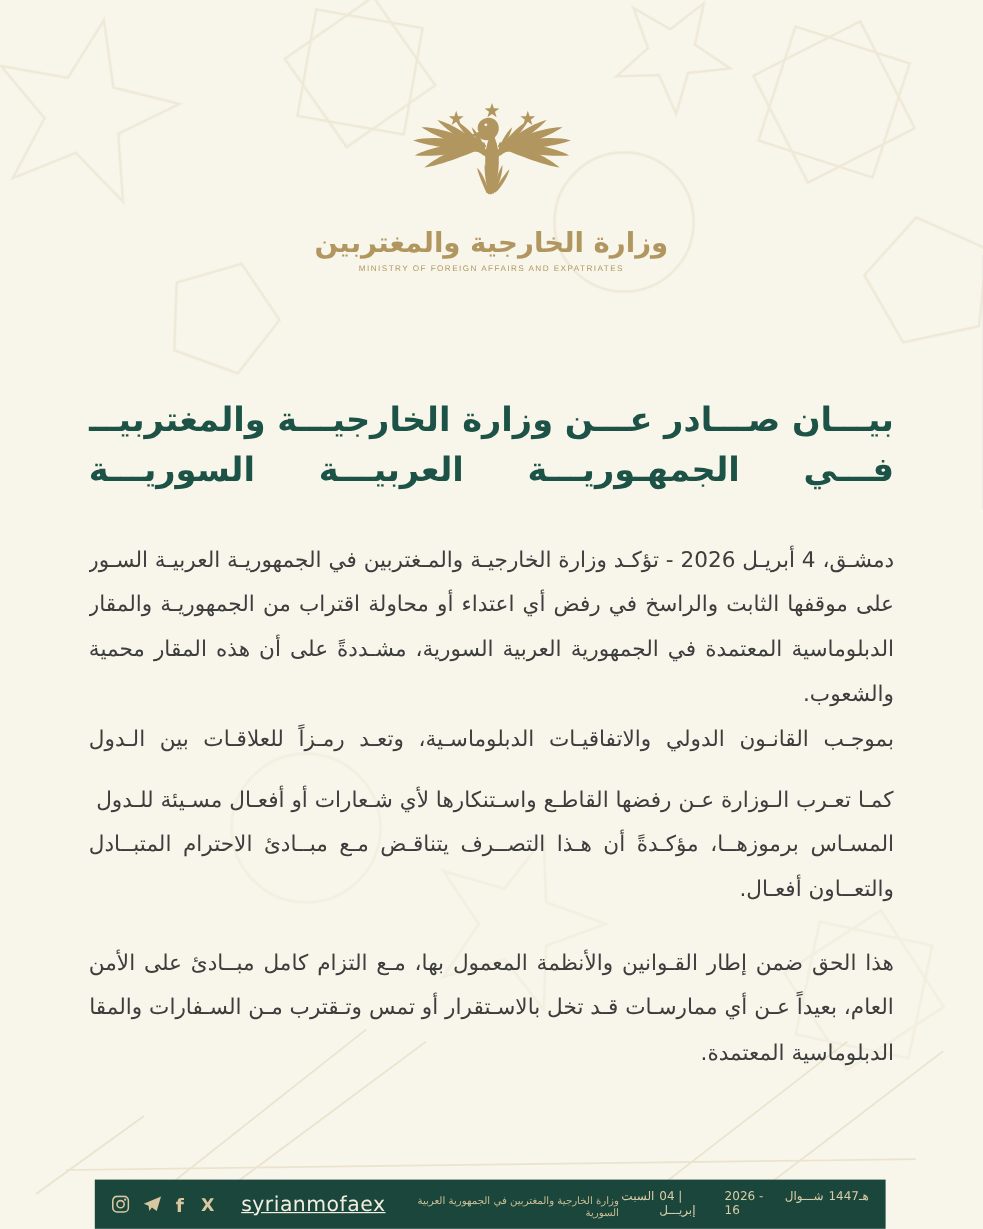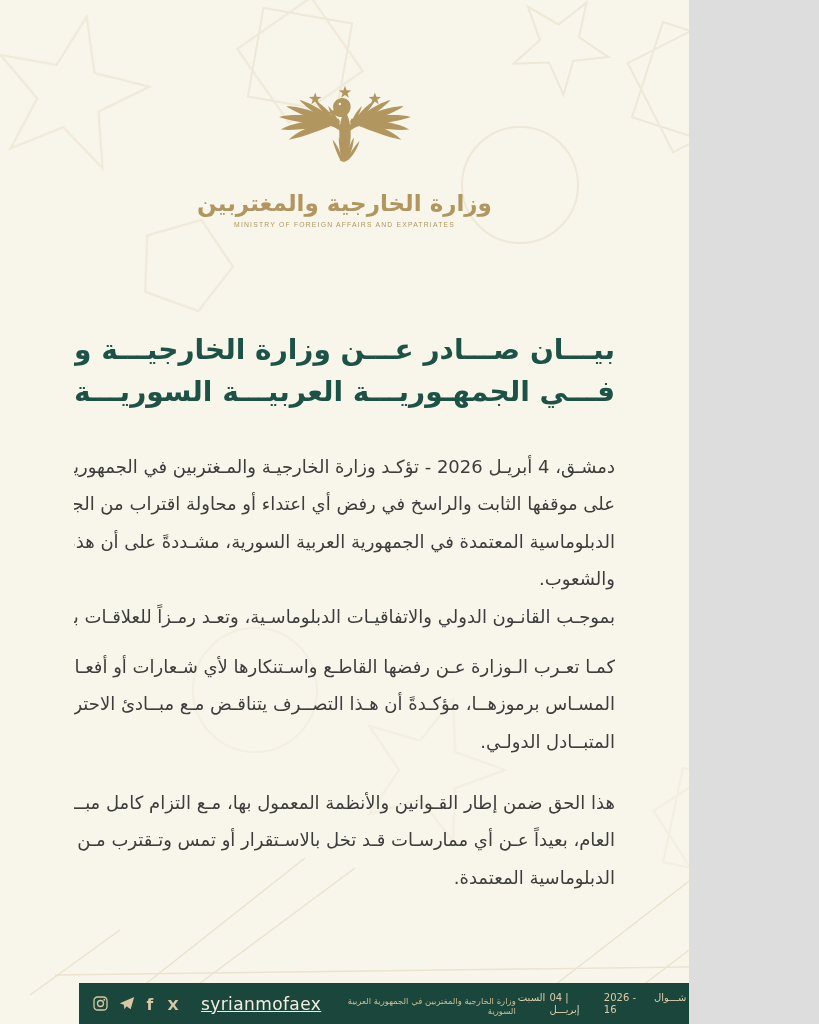--- a/index.html
+++ b/index.html
@@ -1,17 +1,17 @@
 <!DOCTYPE html>
 <html lang="ar"><head>
 <meta charset="utf-8">
 <style>
   html,body{margin:0;padding:0;background:#ddd;}
   #poster{
-    position:relative; width:689px; height:1024px; overflow:hidden;
+    position:relative; width:819px; height:1024px; overflow:hidden;
     background:#f8f5ea; font-family:"DejaVu Sans",sans-serif;
   }
   
   #bg-pattern{position:absolute;inset:0;pointer-events:none;}
 
   
   .emblem{position:absolute; top:84px; left:0; right:0; text-align:center;}
   .emblem svg{display:block;margin:0 auto;}
   .calligraphy{
     margin-top:-4px; color:#b1975f; font-size:23px; font-weight:bold;
@@ -150,21 +150,21 @@
     <div class="pline">دمشـق، 4 أبريـل 2026 - تؤكـد وزارة الخارجيـة والمـغتربين في الجمهوريـة العربيـة السـورية</div>
     <div class="pline">على موقفها الثابت والراسخ في رفض أي اعتداء أو محاولة اقتراب من الجمهوريـة والمقار</div>
     <div class="pline">الدبلوماسية المعتمدة في الجمهورية العربية السورية، مشـددةً على أن هذه المقار محمية</div>
     <div class="pline plast">والشعوب.</div>
     <div class="pline">بموجـب القانـون الدولي والاتفاقيـات الدبلوماسـية، وتعـد رمـزاً للعلاقـات بين الـدول</div>
   </div>
 
   <div class="para p2">
     <div class="pline">كمـا تعـرب الـوزارة عـن رفضها القاطـع واسـتنكارها لأي شـعارات أو أفعـال مسـيئة للـدول أو</div>
     <div class="pline">المسـاس برموزهــا، مؤكـدةً أن هـذا التصــرف يتناقـض مـع مبــادئ الاحترام المتبــادل</div>
-    <div class="pline plast">المتبــادل الدولـي.</div>
+    <div class="pline plast">والتعــاون أفعـال.</div>
   </div>
 
   <div class="para p3">
     <div class="pline">هذا الحق ضمن إطار القـوانين والأنظمة المعمول بها، مـع التزام كامل مبــادئ على الأمن</div>
     <div class="pline">العام، بعيداً عـن أي ممارسـات قـد تخل بالاسـتقرار أو تمس وتـقترب مـن السـفارات والمقار</div>
     <div class="pline plast">الدبلوماسية المعتمدة.</div>
   </div>
 
   <div class="footer">
     <div class="social-group">

